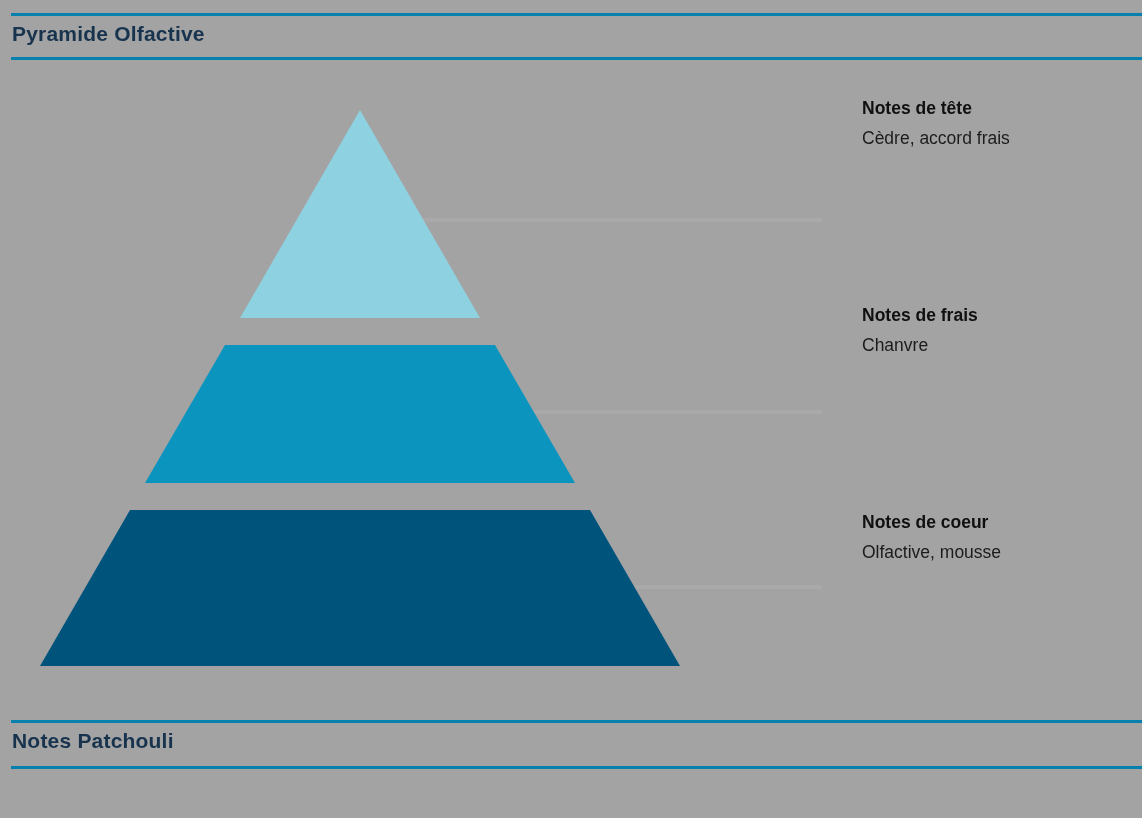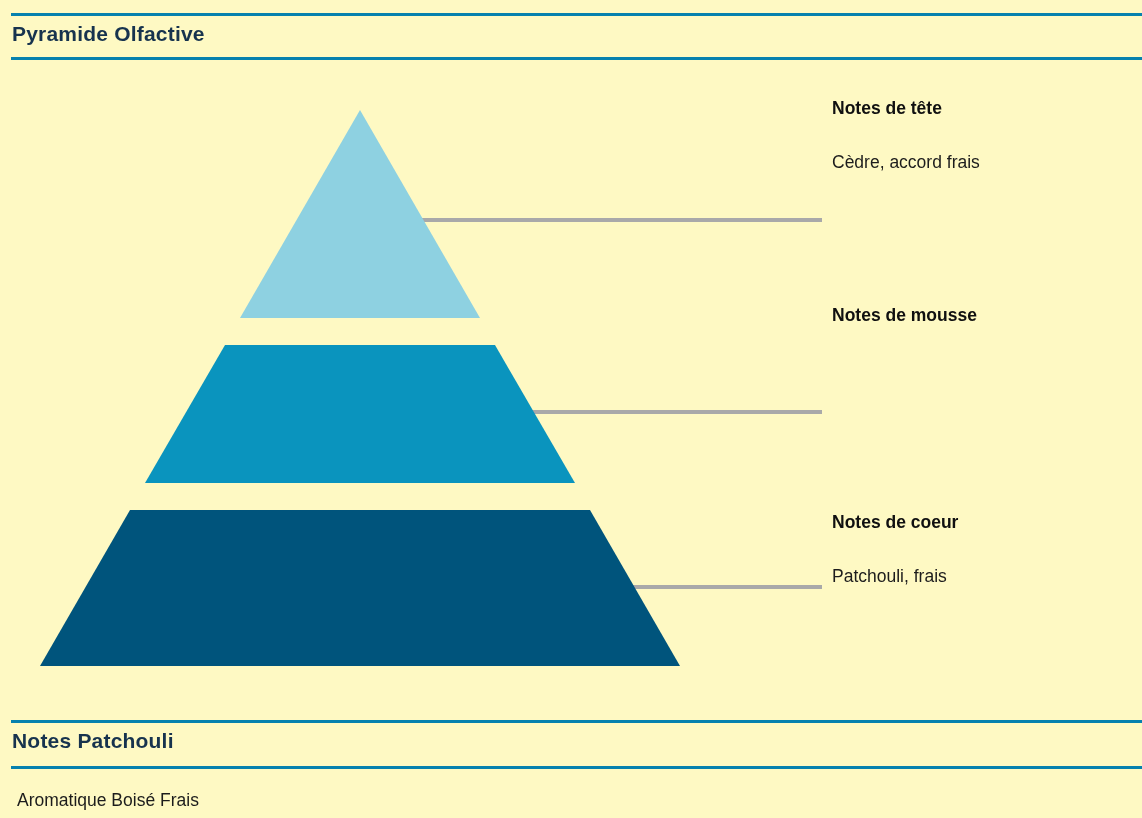--- a/index.html
+++ b/index.html
@@ -7,21 +7,21 @@
   body {
     font-family: "Liberation Sans", sans-serif;
     width: 1142px;
     height: 818px;
     position: relative;
     overflow: hidden;
   }
   .page {
     position: absolute;
     inset: 0;
-    background: #fef9c3;
+    background: #a3a3a3;
   }
   .rule {
     position: absolute;
     left: 11px;
     right: 0;
     height: 3px;
     background: var(--accent, #0681AE);
   }
   .section-title {
     position: absolute;
@@ -40,29 +40,29 @@
     position: absolute;
     inset: 0;
     width: 1142px;
     height: 818px;
     display: block;
     pointer-events: none;
   }
 
   .tier-label {
     position: absolute;
-    left: 832px;
+    left: 862px;
     width: 260px;
     font-size: 17.5px;
     line-height: 30px;
     color: #1c1c1c;
     white-space: nowrap;
   }
   .tier-label .t { font-weight: bold; color: #101010; }
-  .tier-label .n { font-weight: normal; color: #1c1c1c; margin-top: 24px; }
+  .tier-label .n { font-weight: normal; color: #1c1c1c; }
   .label-1 { top: 93px; }
   .label-2 { top: 300px; }
   .label-3 { top: 507px; }
 
   .rule-n1 { top: 720px; }
   .title-n { top: 729px; }
   .rule-n2 { top: 766px; }
 
   .family-text {
     position: absolute;
@@ -91,26 +91,26 @@
     <polygon points="360,110 480,318 240,318" fill="#8ED1E1"></polygon>
     <polygon points="225,345 495,345 575,483 145,483" fill="#0A94BE"></polygon>
     <polygon points="130,510 590,510 680,666 40,666" fill="#00547C"></polygon>
   </svg>
 
   <div class="tier-label label-1">
     <div class="t">Notes de tête</div>
     <div class="n">Cèdre, accord frais</div>
   </div>
   <div class="tier-label label-2">
-    <div class="t">Notes de mousse</div>
+    <div class="t">Notes de frais</div>
+    <div class="n">Chanvre</div>
   </div>
   <div class="tier-label label-3">
     <div class="t">Notes de coeur</div>
-    <div class="n">Patchouli, frais</div>
+    <div class="n">Olfactive, mousse</div>
   </div>
 
   <div class="rule rule-n1"></div>
   <h2 class="section-title title-n">Notes Patchouli</h2>
   <div class="rule rule-n2"></div>
 
-  <div class="family-text">Aromatique Boisé Frais</div>
 
 </div>
 
 </body></html>

